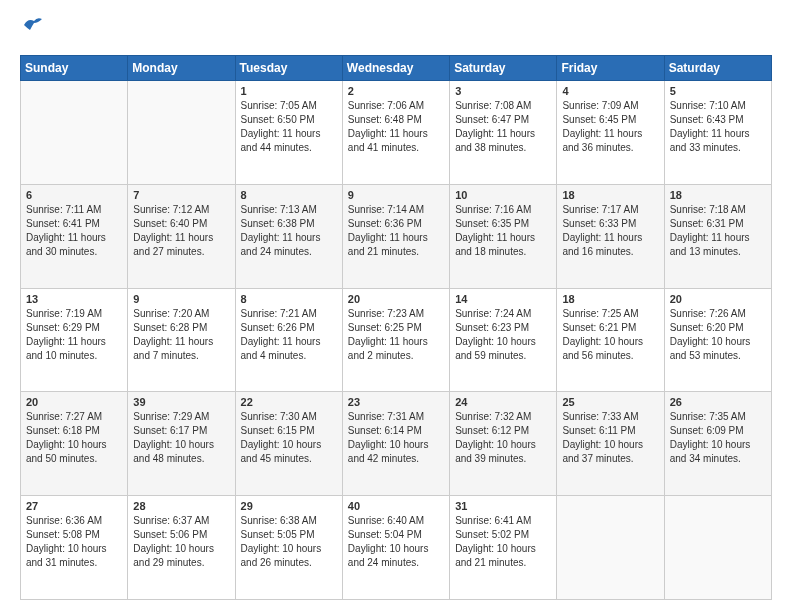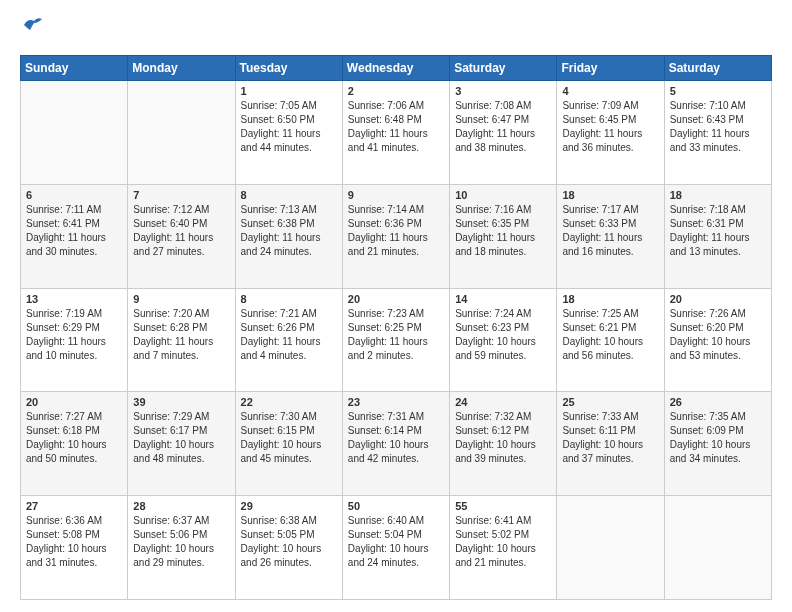--- a/index.html
+++ b/index.html
@@ -254,25 +254,25 @@
           </td>
           <td>
             <span class="day-number">28</span>
             <div class="day-info">Sunrise: 6:37 AM<br>Sunset: 5:06 PM<br>Daylight: 10 hours and 29 minutes.</div>
           </td>
           <td>
             <span class="day-number">29</span>
             <div class="day-info">Sunrise: 6:38 AM<br>Sunset: 5:05 PM<br>Daylight: 10 hours and 26 minutes.</div>
           </td>
           <td>
-            <span class="day-number">50</span>
+            <span class="day-number">40</span>
             <div class="day-info">Sunrise: 6:40 AM<br>Sunset: 5:04 PM<br>Daylight: 10 hours and 24 minutes.</div>
           </td>
           <td>
-            <span class="day-number">55</span>
+            <span class="day-number">31</span>
             <div class="day-info">Sunrise: 6:41 AM<br>Sunset: 5:02 PM<br>Daylight: 10 hours and 21 minutes.</div>
           </td>
           <td class="empty"></td>
           <td class="empty"></td>
         </tr>
       </tbody>
   </table>
 </div>
 
 </body></html>

